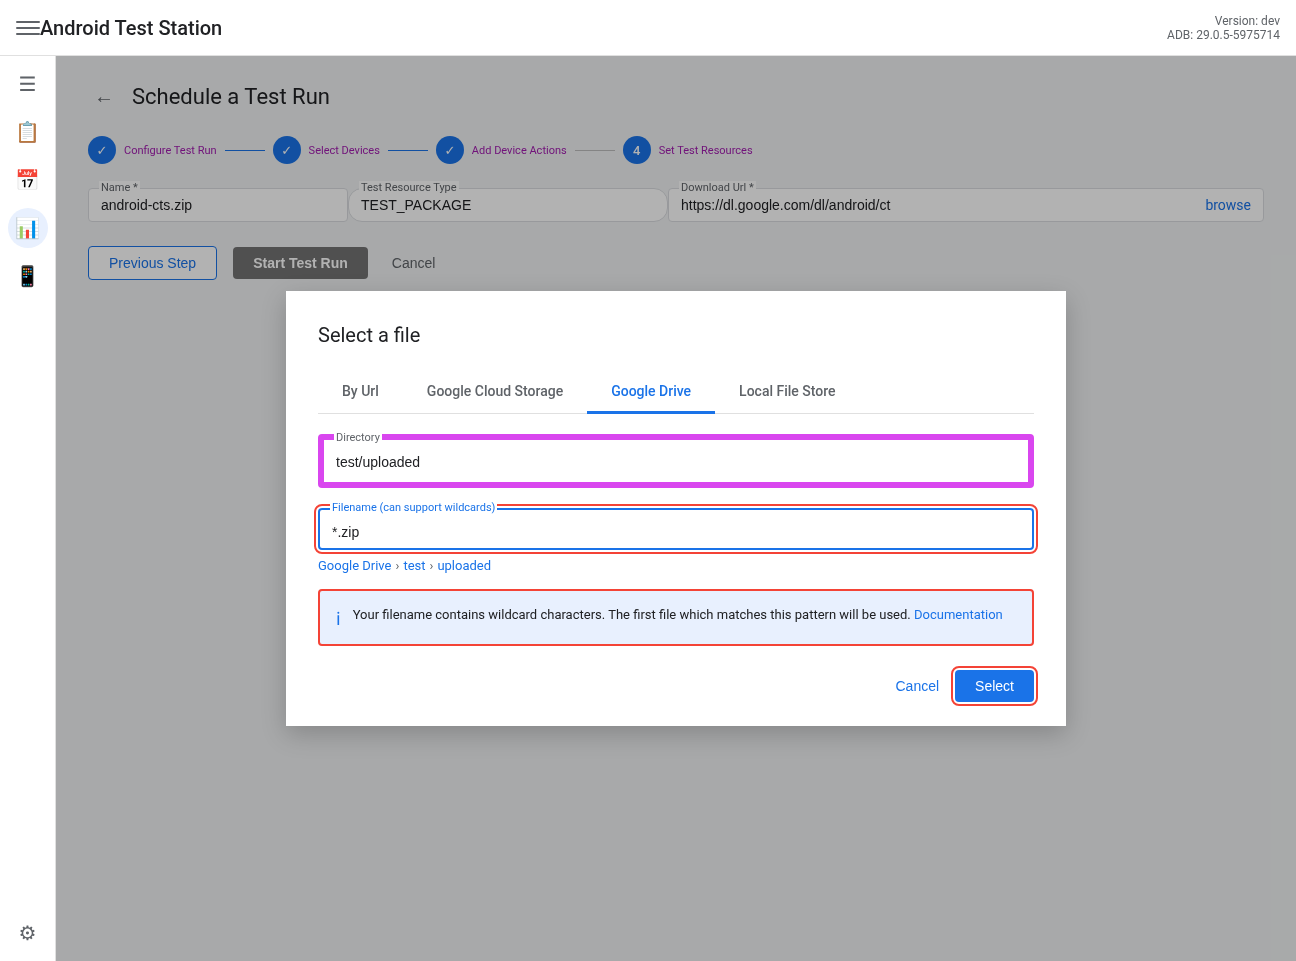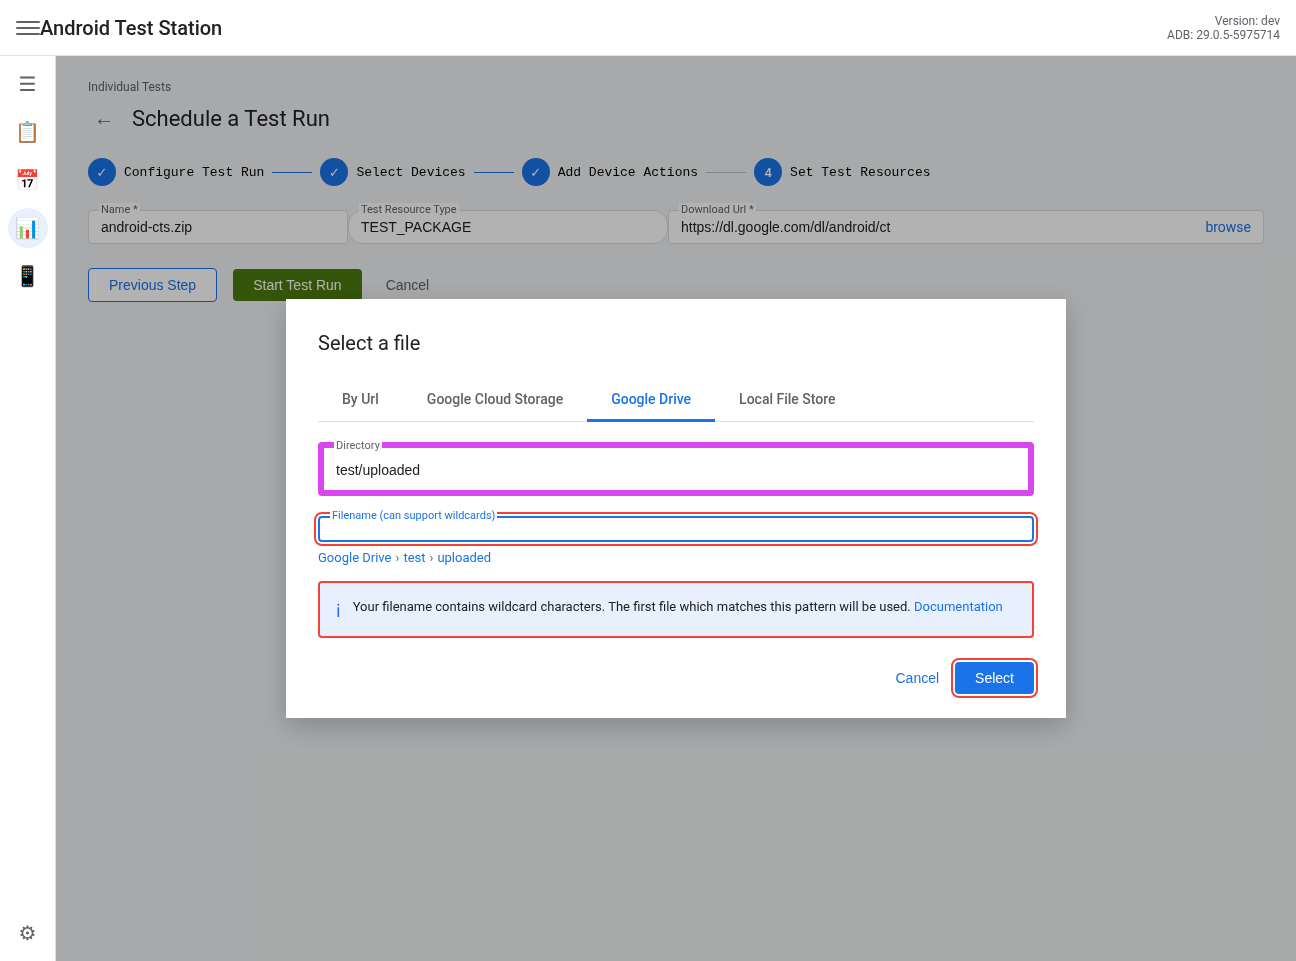--- a/index.html
+++ b/index.html
@@ -47,21 +47,21 @@
     
     .stepper { display: flex; align-items: center; margin-bottom: 24px; }
     .step { display: flex; align-items: center; gap: 8px; }
     .step-circle {
       width: 28px; height: 28px; border-radius: 50%;
       display: flex; align-items: center; justify-content: center;
       font-size: 13px; font-weight: 500;
     }
     .step-circle.done { background: #1a73e8; color: #fff; }
     .step-circle.current { background: #1a73e8; color: #fff; }
-    .step-label { font-size: 13px; color: #000000; font-family: Liberation Mono, monospace; }
+    .step-label { font-size: 11px; color: #a21caf; }
     .step-connector { height: 1px; width: 40px; background: #bdbdbd; margin: 0 8px; }
     .step-connector.done-connector { background: #1a73e8; }
 
     
     .form-row { display: flex; gap: 0; margin-bottom: 24px; }
     .form-field { position: relative; border: 1px solid #dadce0; border-radius: 4px; padding: 8px 12px; background: #fff; }
     .form-field label { position: absolute; top: -8px; left: 10px; font-size: 11px; color: #5f6368; background: #fff; padding: 0 2px; }
     .form-field input { border: none; outline: none; font-size: 14px; color: #202124; width: 100%; background: transparent; }
     .field-name { flex: 0 0 260px; }
     .field-type { flex: 0 0 320px; border-radius: 14px; }
@@ -69,22 +69,22 @@
     .field-url input { flex: 1; }
     .browse-link { color: #1a73e8; cursor: pointer; margin-left: 8px; font-size: 14px; white-space: nowrap; }
 
     
     .action-row { display: flex; align-items: center; gap: 16px; }
     .btn-outline {
       border: 1px solid #1a73e8; color: #1a73e8; background: #fff;
       padding: 8px 20px; border-radius: 4px; cursor: pointer; font-size: 14px; font-weight: 500;
     }
     .btn-filled {
-      border: none; background: #4d7c0f; color: #fff;
-      padding: 8px 20px; border-radius: 4px; cursor: pointer; font-size: 14px; font-weight: 400;
+      border: none; background: #737373; color: #fff;
+      padding: 8px 20px; border-radius: 4px; cursor: pointer; font-size: 14px; font-weight: 700;
     }
     .btn-text { background: none; border: none; color: #5f6368; cursor: pointer; font-size: 14px; padding: 8px; }
 
     
     .modal-overlay {
       position: absolute; top: 0; left: 0; right: 0; bottom: 0;
       background: rgba(0,0,0,0.3); display: flex; align-items: center; justify-content: center;
       z-index: 100;
     }
     .modal {
@@ -180,21 +180,20 @@
     <div class="sidebar-item">
       <span class="sidebar-icon">📱</span>
     </div>
     <div class="sidebar-item" style="margin-top: auto;">
       <span class="sidebar-icon">⚙</span>
     </div>
   </div>
 
   <div class="main">
 
-    <div class="breadcrumb">Individual Tests</div>
 
     <div class="page-header">
       <div class="back-btn">←</div>
       <h1 class="page-title">Schedule a Test Run</h1>
     </div>
 
     <div class="stepper">
       <div class="step">
         <div class="step-circle done">
           <span class="check-icon"></span>
@@ -257,20 +256,21 @@
           <div class="tab">Local File Store</div>
         </div>
 
         <div class="modal-field">
           <label>Directory</label>
           <input type="text" value="test/uploaded" style="">
         </div>
 
         <div class="modal-field-filename">
           <label>Filename (can support wildcards)</label>
+          <input type="text" value="*.zip" style="">
         </div>
 
         <div class="modal-breadcrumb">
           <span class="modal-breadcrumb-item">Google Drive</span>
           <span class="modal-breadcrumb-sep">›</span>
           <span class="modal-breadcrumb-item">test</span>
           <span class="modal-breadcrumb-sep">›</span>
           <span class="modal-breadcrumb-item">uploaded</span>
         </div>
 

